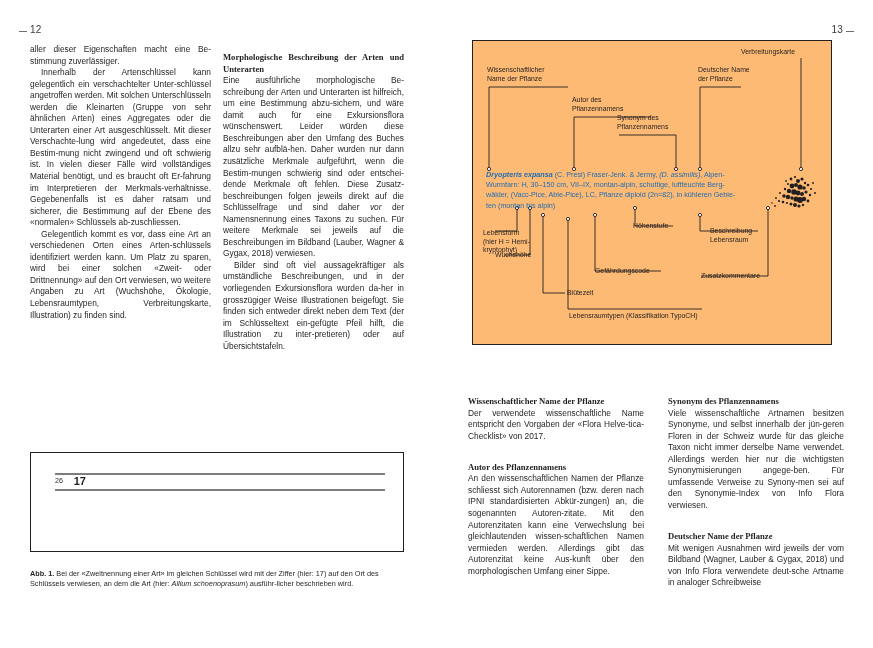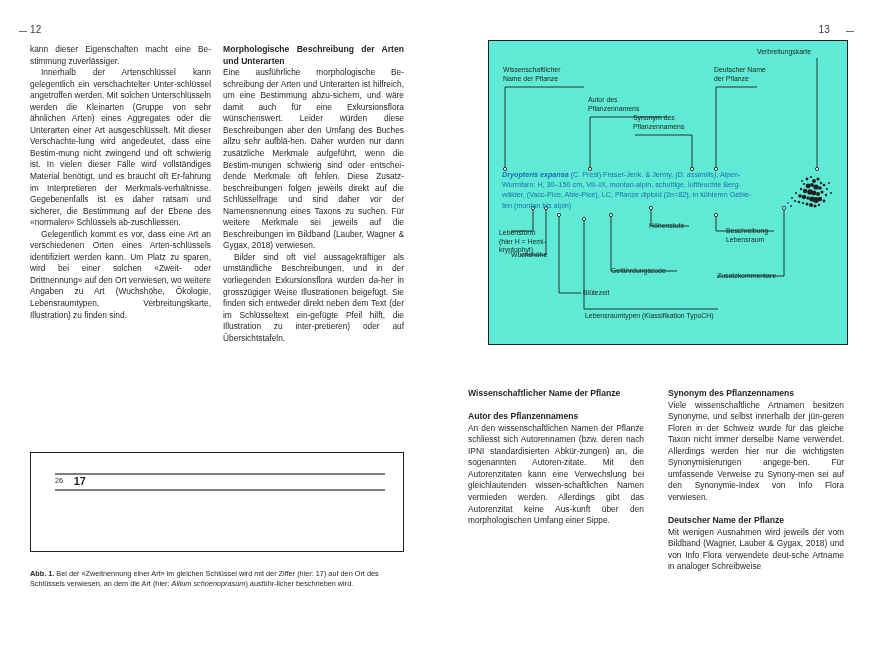--- a/index.html
+++ b/index.html
@@ -20,21 +20,21 @@
   }
 
   
   .folio {
     position: absolute;
     font-size: 10px;
     color: #3a3a3a;
     letter-spacing: .2px;
   }
   .folio-left  { left: 30px;  top: 24px; }
-  .folio-right { right: 43px; top: 24px; text-align: right; }
+  .folio-right { right: 30px; top: 24px; text-align: right; }
   .folio-rule {
     position: absolute;
     height: 1px;
     background: #6d6e71;
   }
   .rule-left-short  { left: 19px;  top: 31px; width: 8px; }
   .rule-right-short { right: 19px; top: 31px; width: 8px; }
 
   
   .col {
@@ -43,25 +43,26 @@
     line-height: 11.55px;
     text-align: justify;
     text-justify: inter-word;
     color: #231f20;
     -webkit-hyphens: none;
     hyphens: none;
   }
   .col p { margin: 0; }
   .col p.indent { text-indent: 11px; }
   .col h3 {
-    margin: 0 0 0 0;
+    margin: 8px 0 0 0;
     font-size: 8.6px;
     line-height: 11.6px;
     font-weight: bold;
     color: #231f20;
+    font-family: Liberation Serif, serif;
   }
   .spacer { height: 11.5px; }
 
   
   .col-l1 { left: 30px;  top: 44px;  width: 181px; }
   .col-l2 { left: 223px; top: 44px;  width: 181px; }
 
   
   .fig1-box {
     position: absolute;
@@ -128,27 +129,27 @@
     color: #231f20;
     text-align: left;
   }
   .fig-caption b { font-weight: bold; }
   .fig-caption i { font-style: italic; }
   .cap1 { left: 30px; top: 569px; width: 374px; }
 
   
   .fig2-box {
     position: absolute;
-    left: 488px;
+    left: 472px;
     top: 40px;
     width: 360px;
     height: 305px;
     border: 1.1px solid #231f20;
     box-sizing: border-box;
-    background: #5eead4;
+    background: #fdba74;
     overflow: hidden;
   }
   .cap2 { left: 468px; top: 352px; width: 376px; }
 
   .col-r1 { left: 468px; top: 388px; width: 176px; }
   .col-r2 { left: 668px; top: 388px; width: 176px; }
 
   
   .dlabel {
     position: absolute;
@@ -195,21 +196,21 @@
 
 <div id="page">
 
   <div class="folio-rule rule-left-short"></div>
   <div class="folio folio-left">12</div>
 
   <div class="folio-rule rule-right-short"></div>
   <div class="folio folio-right">13</div>
 
   <div class="col col-l1">
-    <p>kann dieser Eigenschaften macht eine Be-stimmung zuverlässiger.</p>
+    <p>aller dieser Eigenschaften macht eine Be-stimmung zuverlässiger.</p>
     <p class="indent">Innerhalb der Artenschlüssel kann gelegentlich ein verschachtelter Unter-schlüssel angetroffen werden. Mit solchen Unterschlüsseln werden die Kleinarten (Gruppe von sehr ähnlichen Arten) eines Aggregates oder die Unterarten einer Art ausgeschlüsselt. Mit dieser Verschachte-lung wird angedeutet, dass eine Bestim-mung nicht zwingend und oft schwierig ist. In vielen dieser Fälle wird vollständiges Material benötigt, und es braucht oft Er-fahrung im Interpretieren der Merkmals-verhältnisse. Gegebenenfalls ist es daher ratsam und sicherer, die Bestimmung auf der Ebene des «normalen» Schlüssels ab-zuschliessen.</p>
     <p class="indent">Gelegentlich kommt es vor, dass eine Art an verschiedenen Orten eines Arten-schlüssels identifiziert werden kann. Um Platz zu sparen, wird bei einer solchen «Zweit- oder Drittnennung» auf den Ort verwiesen, wo weitere Angaben zu Art (Wuchshöhe, Ökologie, Lebensraumtypen, Verbreitungskarte, Illustration) zu finden sind.</p>
   </div>
 
   <div class="col col-l2">
     <h3>Morphologische Beschreibung der Arten und Unterarten</h3>
     <p><span>Eine ausführliche morphologische Be-schreibung der Arten und Unterarten ist hilfreich, um eine Bestimmung abzu-sichern, und wäre damit auch für eine Exkursionsflora wünschenswert. Leider würden diese Beschreibungen aber den Umfang des Buches allzu sehr aufblä-hen. Daher wurden nur dann zusätzliche Merkmale aufgeführt, wenn die Bestim-mungen schwierig sind oder entschei-dende Merkmale oft fehlen. Diese Zusatz-beschreibungen folgen jeweils direkt auf die Schlüsselfrage und sind daher </span><i>vor</i><span> der Namensnennung eines Taxons zu suchen. Für weitere Merkmale sei jeweils auf die Beschreibungen im Bildband (Lauber, Wagner &amp; Gygax, 2018) verwiesen.</span></p>
     <p class="indent">Bilder sind oft viel aussagekräftiger als umständliche Beschreibungen, und in der vorliegenden Exkursionsflora wurden da-her in grosszügiger Weise Illustrationen beigefügt. Sie finden sich entweder direkt neben dem Text (der im Schlüsseltext ein-gefügte Pfeil hilft, die Illustration zu inter-pretieren) oder auf Übersichtstafeln.</p>
   </div>
 
@@ -360,20 +361,21 @@
     <div class="dlabel" style="left:160px; top:181px;">Höhenstufe</div>
     <div class="dlabel" style="left:237px; top:186px;">Beschreibung
 Lebensraum</div>
     <div class="dlabel" style="left:228px; top:231px;">Zusatzkommentare</div>
     <div class="dlabel" style="left:96px; top:271px;">Lebensraumtypen (Klassifikation TypoCH)</div>
   </div>
 
 
   <div class="col col-r1">
     <h3>Wissenschaftlicher Name der Pflanze</h3>
+    <p>Der verwendete wissenschaftliche Name entspricht den Vorgaben der «Flora Helve-tica-Checklist» von 2017.</p>
     <div class="spacer"></div>
     <h3>Autor des Pflanzennamens</h3>
     <p>An den wissenschaftlichen Namen der Pflanze schliesst sich Autorennamen (bzw. deren nach IPNI standardisierten Abkür-zungen) an, die sogenannten Autoren-zitate. Mit den Autorenzitaten kann eine Verwechslung bei gleichlautenden wissen-schaftlichen Namen vermieden werden. Allerdings gibt das Autorenzitat keine Aus-kunft über den morphologischen Umfang einer Sippe.</p>
   </div>
 
   <div class="col col-r2">
     <h3>Synonym des Pflanzennamens</h3>
     <p>Viele wissenschaftliche Artnamen besitzen Synonyme, und selbst innerhalb der jün-geren Floren in der Schweiz wurde für das gleiche Taxon nicht immer derselbe Name verwendet. Allerdings werden hier nur die wichtigsten Synonymisierungen angege-ben. Für umfassende Verweise zu Synony-men sei auf den Synonymie-Index von Info Flora verwiesen.</p>
     <div class="spacer"></div>
     <h3>Deutscher Name der Pflanze</h3>

